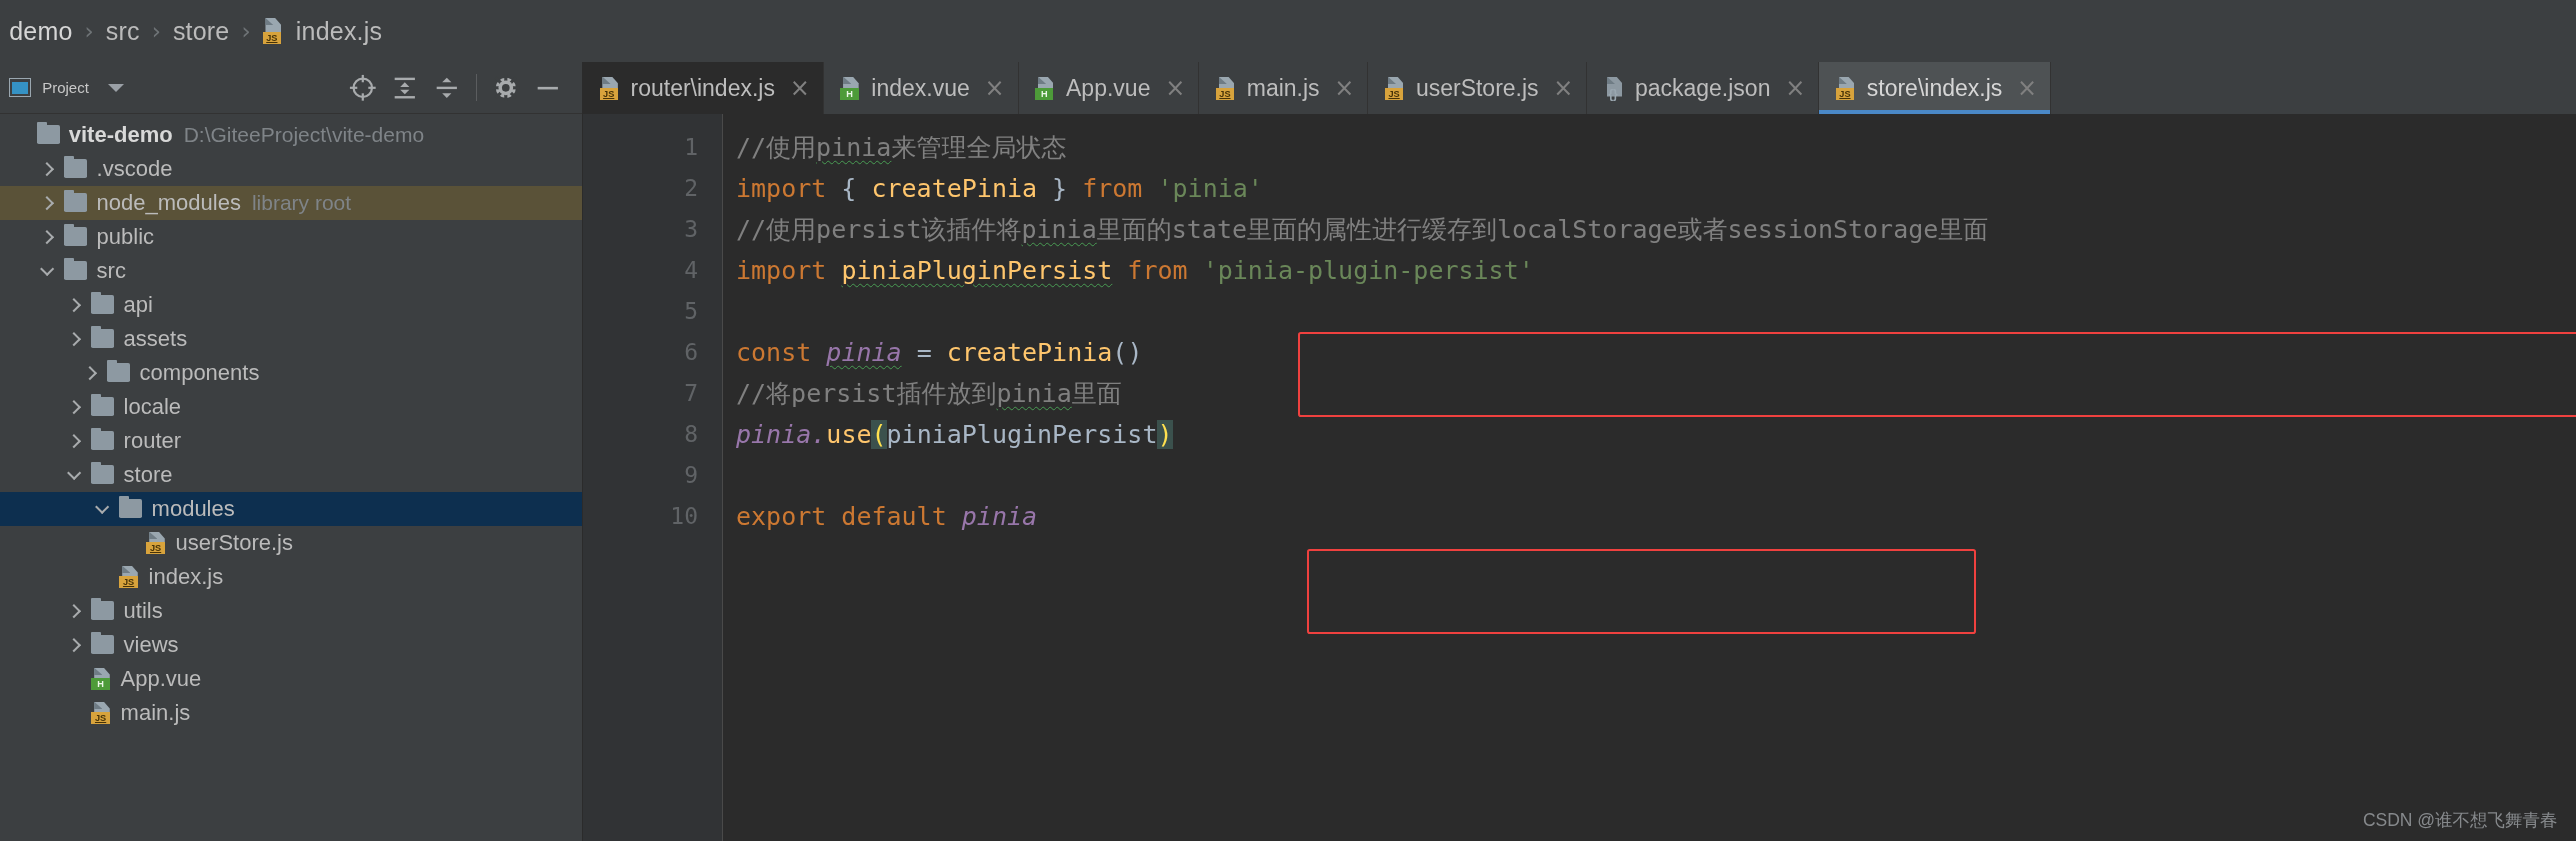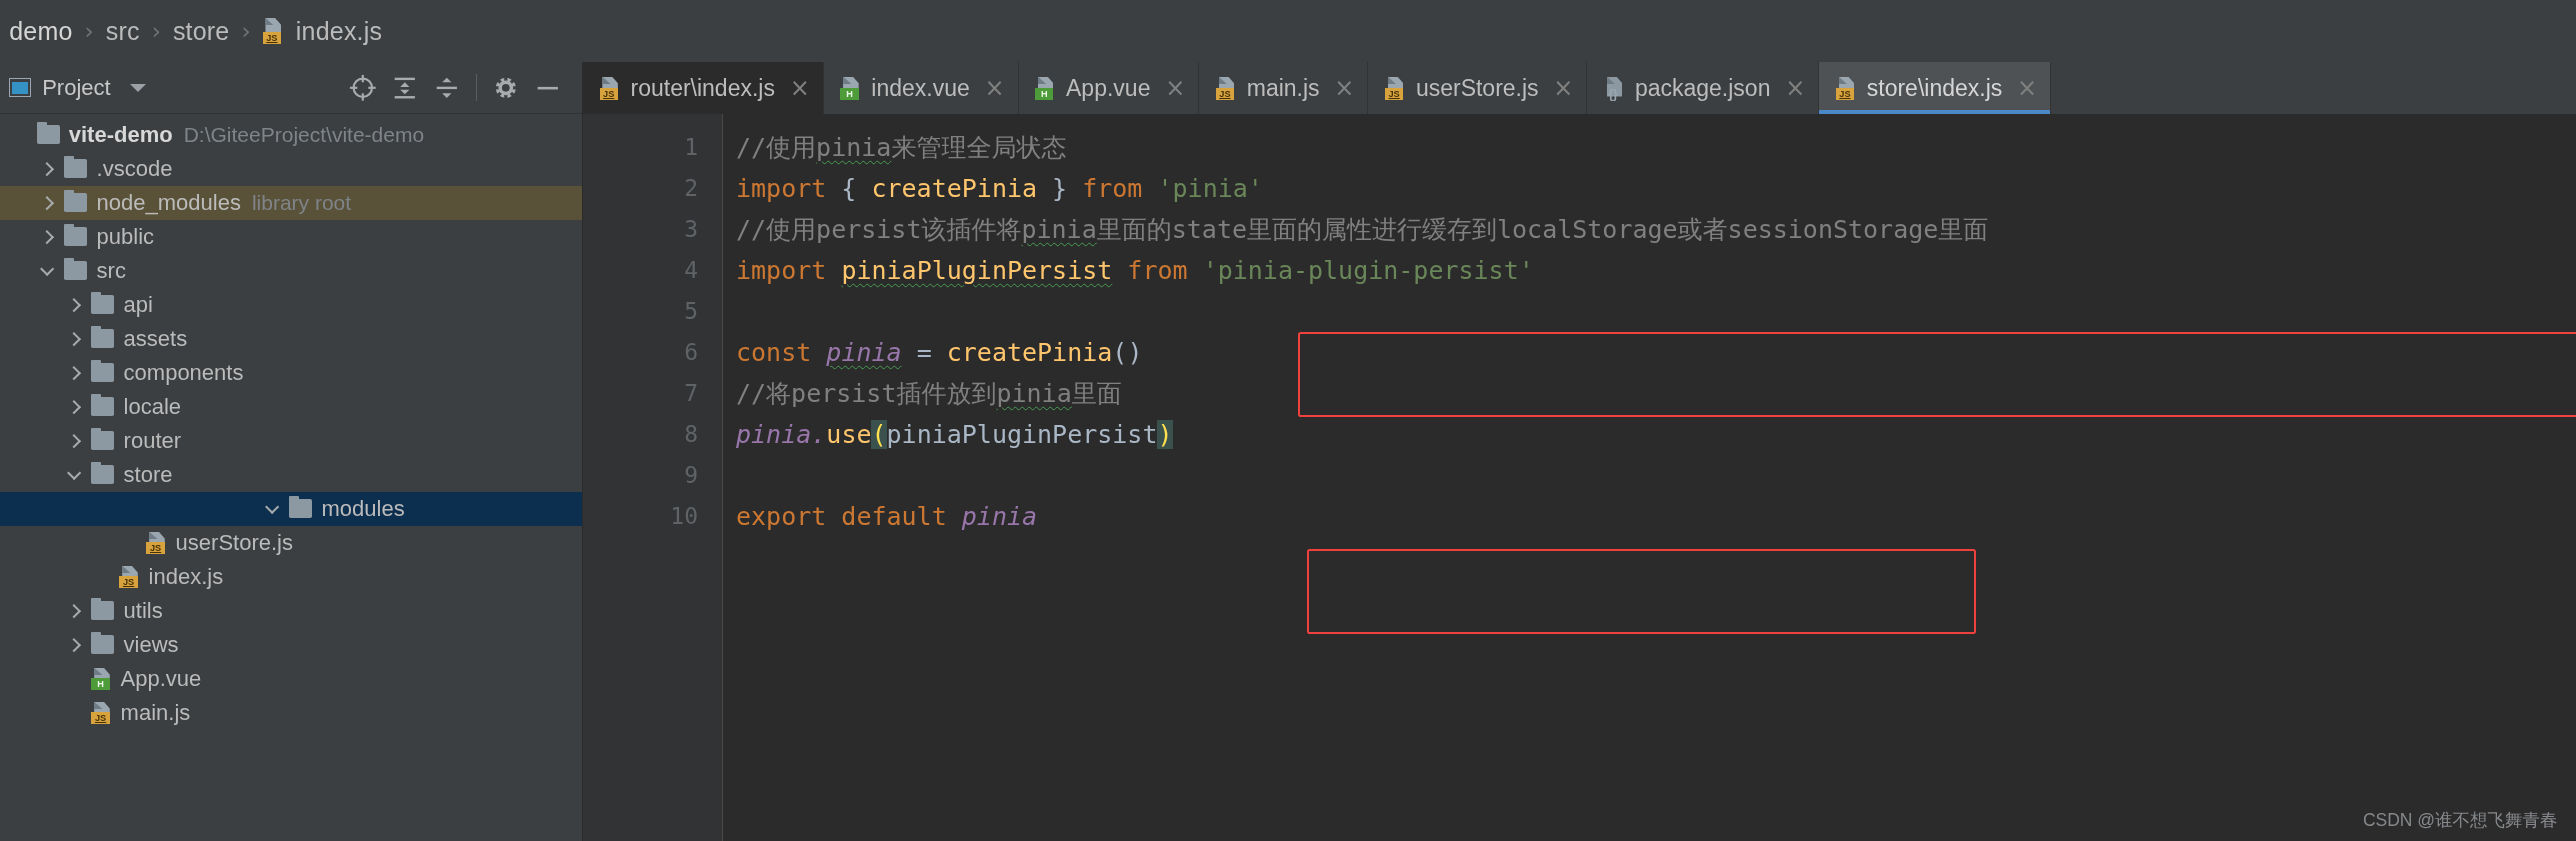--- a/index.html
+++ b/index.html
@@ -86,21 +86,21 @@
     border: 1.8px solid #9aa7b0;
     background: #3c3f41;
     position: relative;
     margin-right: 11px;
   }
   #project-header .window-icon::after {
     content: ""; position: absolute;
     left: 1.8px; top: 2.8px; right: 1.8px; bottom: 1.8px;
     background: #3592c4;
   }
-  #project-title { font-size: 22px; color: #c8c8c8; }
+  #project-title { font-size: 15px; color: #c8c8c8; }
   .caret-down {
     width: 0; height: 0; margin-left: 19.3px;
     border-left: 8.3px solid transparent;
     border-right: 8.3px solid transparent;
     border-top: 8.3px solid #9aa0a6;
   }
   #panel-tools {
     margin-left: auto;
     display: flex; align-items: center; gap: 0px;
   }
@@ -114,21 +114,21 @@
 
   
   #tree { flex: 1 1 auto; overflow: hidden; padding-top: 3.7px; }
   .tree-row {
     height: 34px;
     display: flex; align-items: center;
     font-size: 22px; color: #bbbbbb;
     white-space: nowrap;
     padding-right: 7.4px;
   }
-  .tree-row.sel { background: #0d2f4f; justify-content: center; }
+  .tree-row.sel { background: #0d2f4f; }
   .tree-row.lib { background: #5a5238; }
   .arrow {
     width: 20px; height: 20px; flex: 0 0 20px;
     position: relative; margin-right: 7.4px;
   }
   .arrow.right::before, .arrow.down::before {
     content: ""; position: absolute;
     width: 8.3px; height: 8.3px;
     border-right: 2.2px solid #a8abad;
     border-bottom: 2.2px solid #a8abad;
@@ -346,21 +346,21 @@
         <div class="tree-row" style="padding-left: 64px;">
           <span class="arrow right"></span>
           <span class="folder"></span>
           <span class="tree-label">api</span>
         </div>
         <div class="tree-row" style="padding-left: 64px;">
           <span class="arrow right"></span>
           <span class="folder"></span>
           <span class="tree-label">assets</span>
         </div>
-        <div class="tree-row" style="padding-left: 64px;">
+        <div class="tree-row" style="padding-left: 64px; margin-left: 16px;">
           <span class="arrow right"></span>
           <span class="folder"></span>
           <span class="tree-label">components</span>
         </div>
         <div class="tree-row" style="padding-left: 64px;">
           <span class="arrow right"></span>
           <span class="folder"></span>
           <span class="tree-label">locale</span>
         </div>
         <div class="tree-row" style="padding-left: 64px;">

